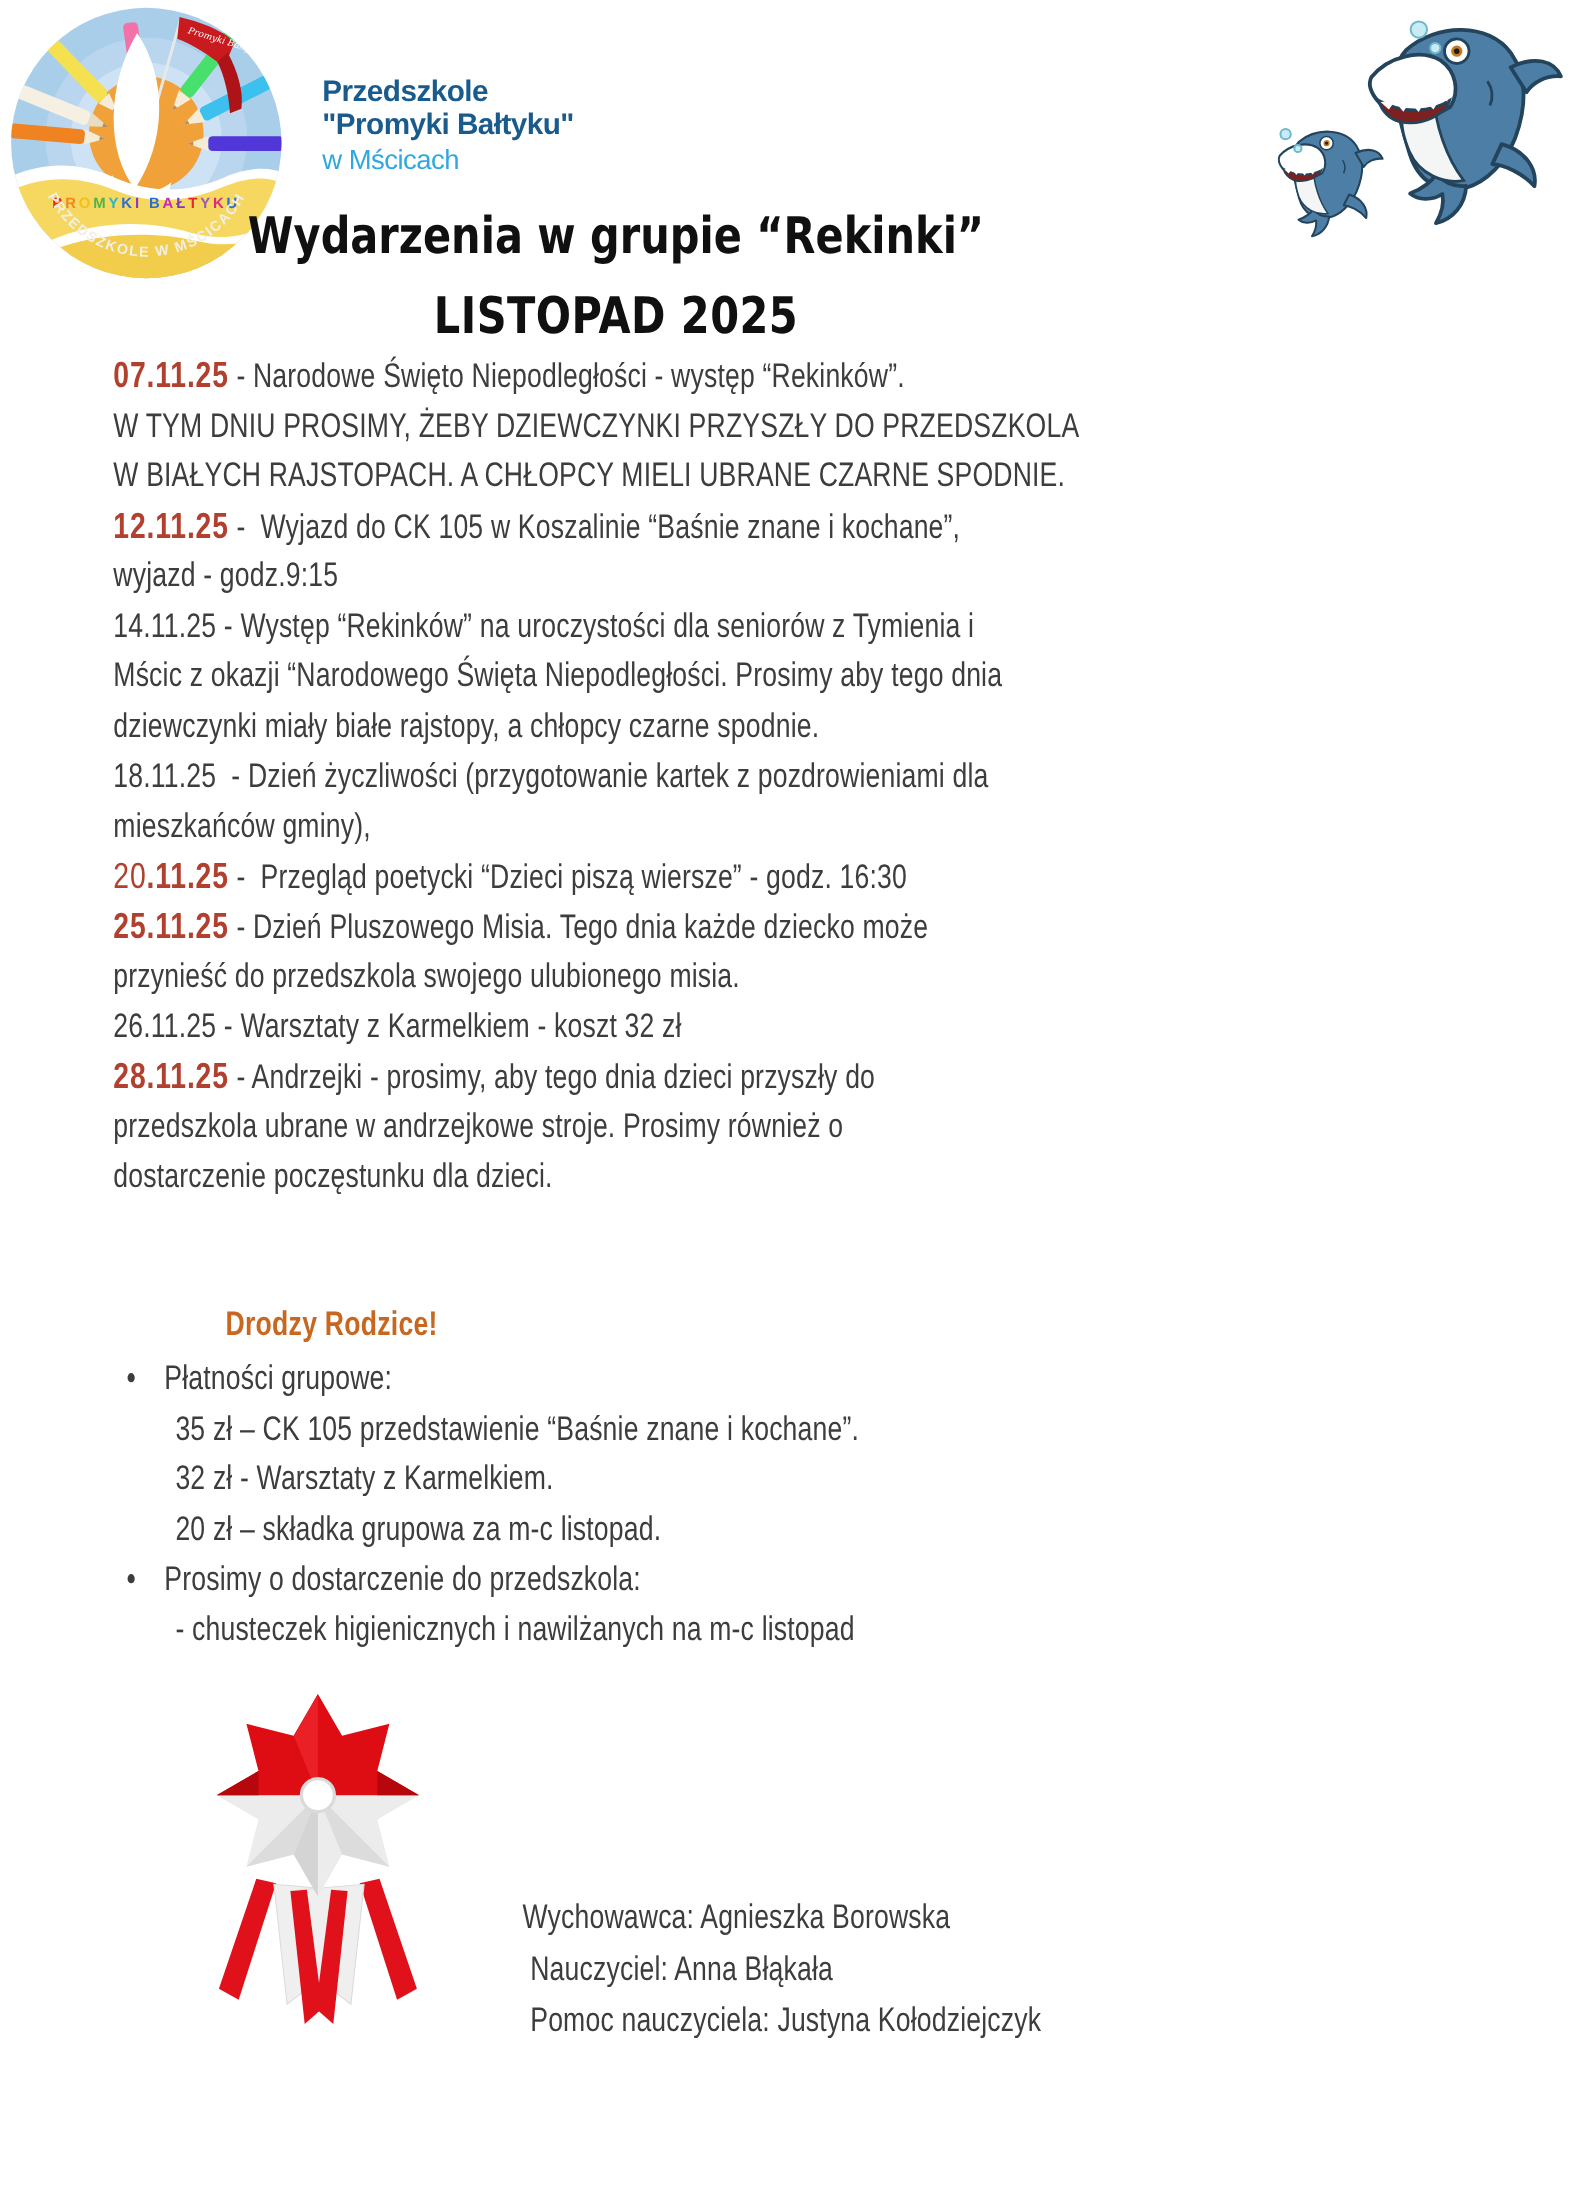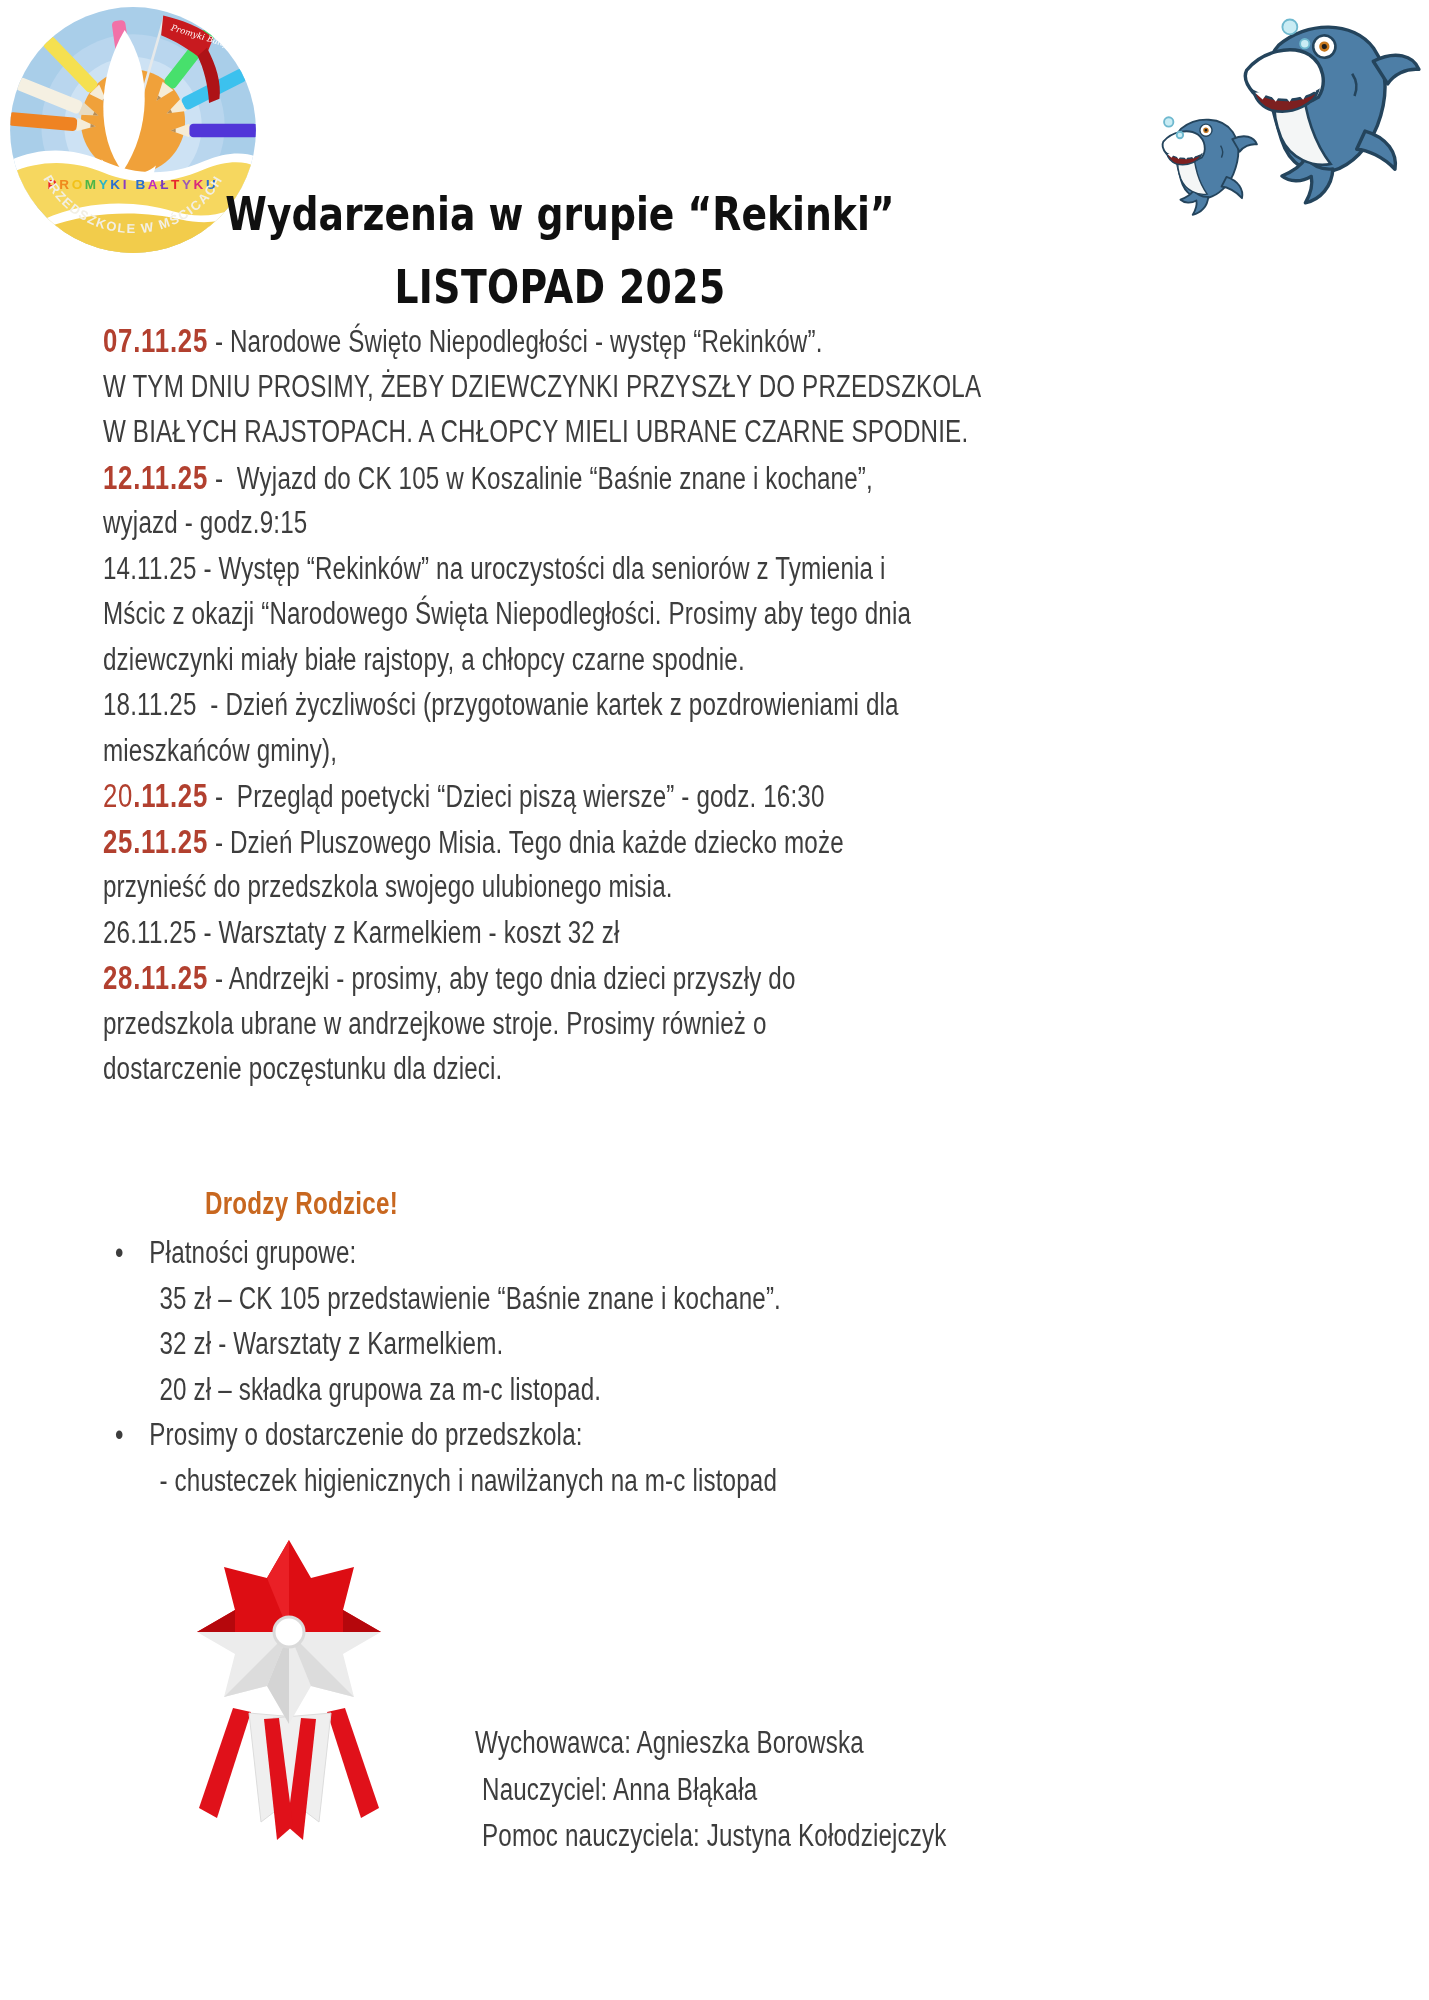--- a/index.html
+++ b/index.html
@@ -134,20 +134,25 @@
 
       <text x="120" y="177" text-anchor="middle" font-size="13" font-weight="bold" letter-spacing="2.5" font-family="Liberation Sans, sans-serif"><tspan fill="#e8262d">P</tspan><tspan fill="#f0891d">R</tspan><tspan fill="#f2c118">O</tspan><tspan fill="#4cb648">M</tspan><tspan fill="#2ab5c8">Y</tspan><tspan fill="#2a6fd0">K</tspan><tspan fill="#8a3bc0">I</tspan><tspan> </tspan><tspan fill="#2a6fd0">B</tspan><tspan fill="#c02ac0">A</tspan><tspan fill="#7a3bc0">Ł</tspan><tspan fill="#e8262d">T</tspan><tspan fill="#9b59b6">Y</tspan><tspan fill="#d92b7a">K</tspan><tspan fill="#2a6fd0">U</tspan></text>
 
       <path id="arcB" d="M26,146 A97 97 0 0 0 214,146" fill="none"></path>
       <text font-size="12.5" font-weight="bold" fill="#f2efe4" letter-spacing="1.5" font-family="Liberation Sans, sans-serif">
         <textPath href="#arcB" startOffset="50%" text-anchor="middle">PRZEDSZKOLE W MŚCICACH</textPath>
       </text>
     </g>
   </svg>
 
+  <div class="school-name">
+    <div class="school-line">Przedszkole</div>
+    <div class="school-line">"Promyki Bałtyku"</div>
+    <div class="school-loc">w Mścicach</div>
+  </div>
 
   <svg class="sharks" viewBox="0 0 300 220" aria-hidden="true">
     <defs>
       <g id="sharkArt">
         <path d="M60,30 C95,5 150,10 170,45 C185,72 180,105 165,135 C152,160 130,178 108,182 C80,187 58,170 52,140 C46,110 40,75 46,55 C50,42 53,36 60,30 Z" fill="#4d7ea6" stroke="#24445c" stroke-width="4"></path>
         <path d="M168,60 C195,50 215,58 220,75 C205,72 190,78 182,88 Z" fill="#4d7ea6" stroke="#24445c" stroke-width="4" stroke-linejoin="round"></path>
         <path d="M150,140 C175,150 185,170 180,188 C168,172 150,162 138,160 Z" fill="#4d7ea6" stroke="#24445c" stroke-width="4" stroke-linejoin="round"></path>
         <path d="M108,180 C105,200 90,214 72,216 C80,205 83,196 82,186 C70,192 56,190 48,182 C62,178 72,172 78,164 C85,174 95,180 108,180 Z" fill="#4d7ea6" stroke="#24445c" stroke-width="4" stroke-linejoin="round"></path>
         <path d="M52,138 C60,163 85,176 106,174 C90,148 82,112 84,82 C70,77 56,82 49,94 C45,110 48,124 52,138 Z" fill="#f4f6f6" stroke="#24445c" stroke-width="3"></path>
         <path d="M20,55 C40,35 75,30 95,45 C110,58 112,80 100,95 C75,108 40,100 25,82 C18,72 15,63 20,55 Z" fill="#ffffff" stroke="#24445c" stroke-width="4"></path>

